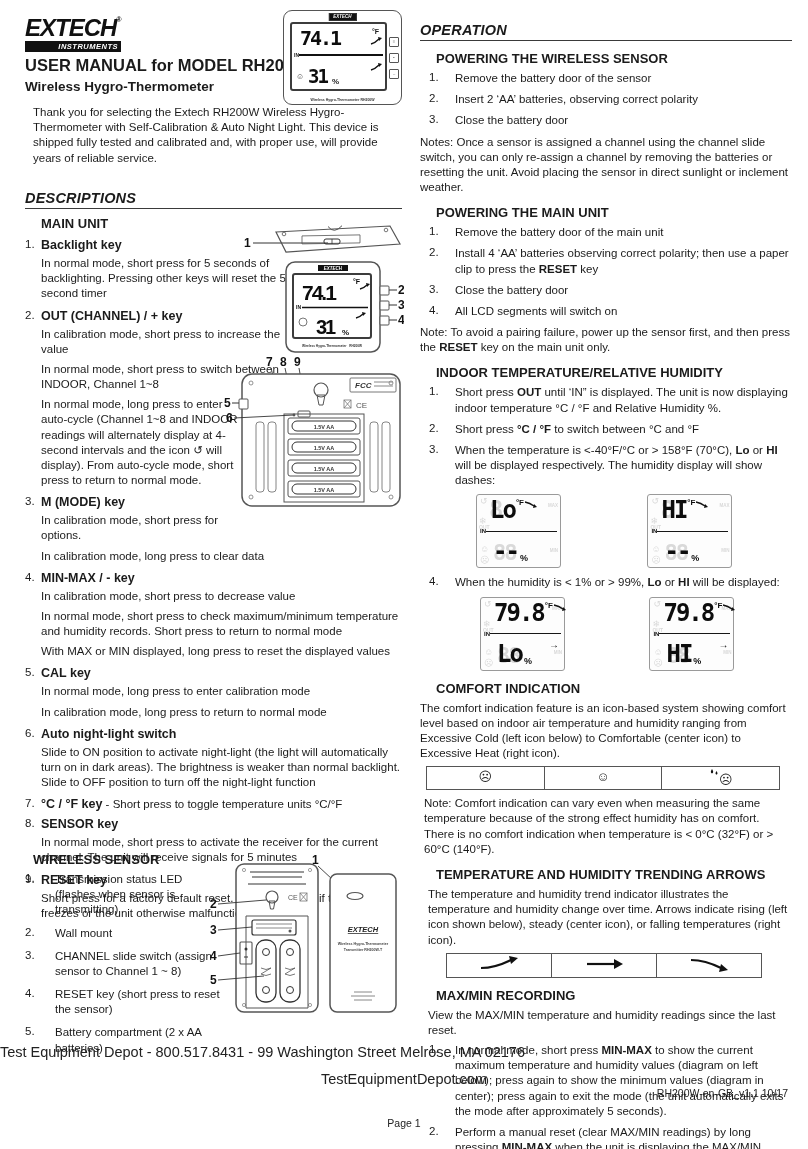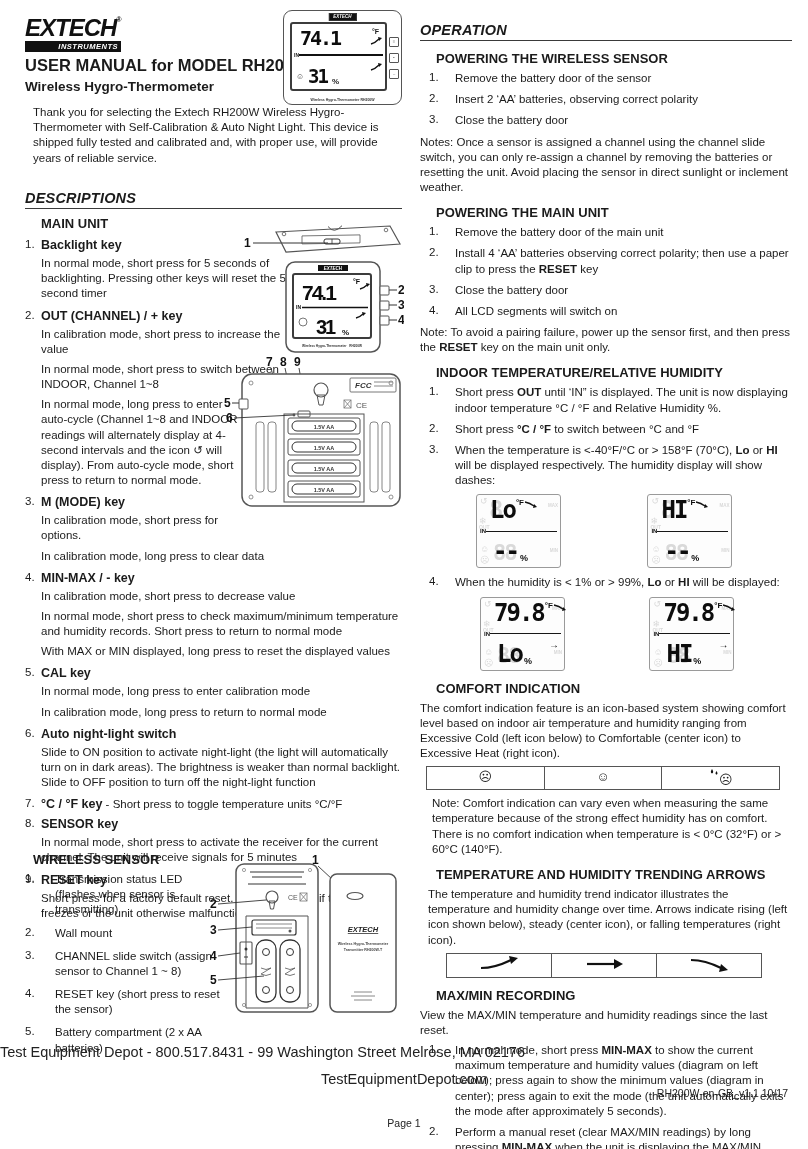--- a/index.html
+++ b/index.html
@@ -538,41 +538,41 @@
     <div class="sub">COMFORT INDICATION</div>
     <p class="t" style="">The comfort indication feature is an icon-based system showing comfort level based on indoor air temperature and humidity ranging from Excessive Cold (left icon below) to Comfortable (center icon) to Excessive Heat (right icon).</p>
     <div class="icon-table" style="width:352px;margin:2px 0 6px 6px">
       <div class="icon-cell">☹</div>
       <div class="icon-cell">☺</div>
       <div class="icon-cell"><svg width="10" height="9" style="vertical-align:6px">
             <path d="M3 0 C4.3 2.2 4.8 3.6 3 4.6 C1.2 3.6 1.7 2.2 3 0 Z" fill="#111"></path>
             <path d="M7.5 2 C8.6 3.8 9 4.9 7.5 5.8 C6 4.9 6.4 3.8 7.5 2 Z" fill="#111"></path>
           </svg><span>☹</span></div>
     </div>
-    <p class="t note" style="margin-left:12px">Note: Comfort indication can vary even when measuring the same temperature because of the strong effect humidity has on comfort. There is no comfort indication when temperature is &lt; 0°C (32°F) or &gt; 60°C (140°F).</p>
+    <p class="t note" style="margin-left:4px">Note: Comfort indication can vary even when measuring the same temperature because of the strong effect humidity has on comfort. There is no comfort indication when temperature is &lt; 0°C (32°F) or &gt; 60°C (140°F).</p>
 
     <div class="sub">TEMPERATURE AND HUMIDITY TRENDING ARROWS</div>
     <p class="t" style="margin-left:8px">The temperature and humidity trend indicator illustrates the temperature and humidity change over time. Arrows indicate rising (left icon shown below), steady (center icon), or falling temperatures (right icon).</p>
     <div class="icon-table" style="width:314px;margin:4px 0 6px 26px">
       <div class="icon-cell"><svg width="44" height="16">
             <path d="M4 12 Q18 12 34 4" fill="none" stroke="#111" stroke-width="2.2"></path>
             <polygon points="32,0 41,2 34,8" fill="#111"></polygon>
           </svg></div>
       <div class="icon-cell"><svg width="44" height="16">
             <line x1="5" y1="8" x2="33" y2="8" stroke="#111" stroke-width="2.2"></line>
             <polygon points="32,3 41,8 32,13" fill="#111"></polygon>
           </svg></div>
       <div class="icon-cell"><svg width="44" height="16">
             <path d="M4 4 Q18 4 34 12" fill="none" stroke="#111" stroke-width="2.2"></path>
             <polygon points="32,16 41,14 34,8" fill="#111"></polygon>
           </svg></div>
     </div>
 
     <div class="sub">MAX/MIN RECORDING</div>
-    <p class="t" style="margin-left:0">View the MAX/MIN temperature and humidity readings since the last reset.</p>
+    <p class="t" style="margin-left:8px">View the MAX/MIN temperature and humidity readings since the last reset.</p>
     <div class="ritem">
         <span class="rnum">1.</span>
         <div class="rb t"><span>In normal mode, short press </span><span style="font-weight: bold;">MIN-MAX</span><span> to show the current maximum temperature and humidity values (diagram on left below); press again to show the minimum values (diagram in center); press again to exit the mode (the unit automatically exits the mode after approximately 5 seconds).</span></div>
       </div>
     <div class="ritem">
         <span class="rnum">2.</span>
         <div class="rb t"><span>Perform a manual reset (clear MAX/MIN readings) by long pressing </span><span style="font-weight: bold;">MIN-</span><span style="font-weight: bold;">MAX</span><span> when the unit is displaying the MAX/MIN records (diagram on right).</span></div>
       </div>
 
   </div>

